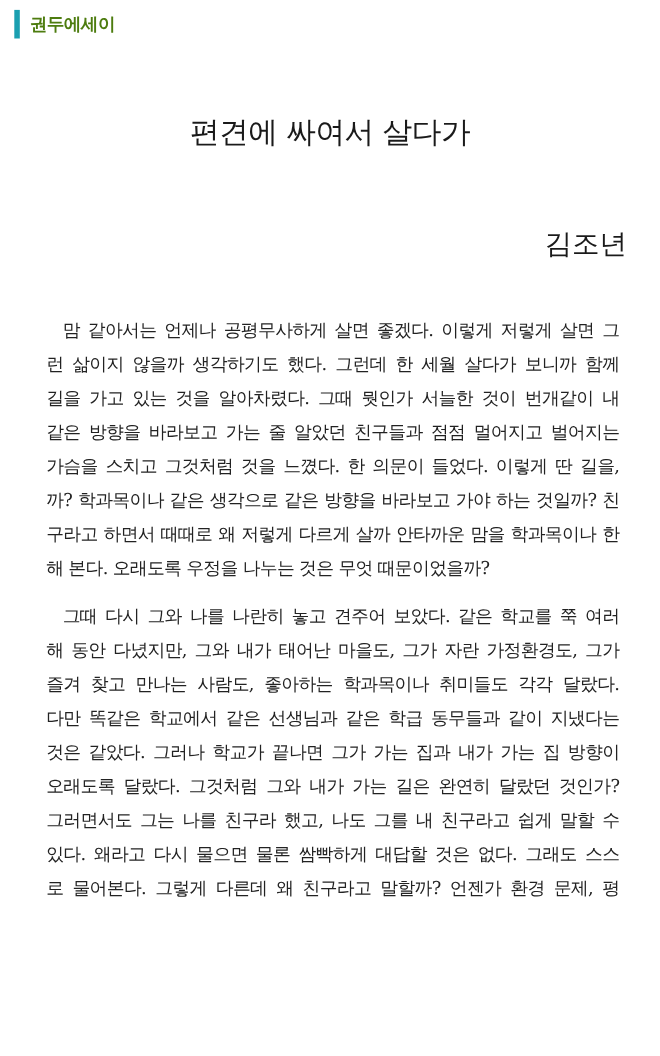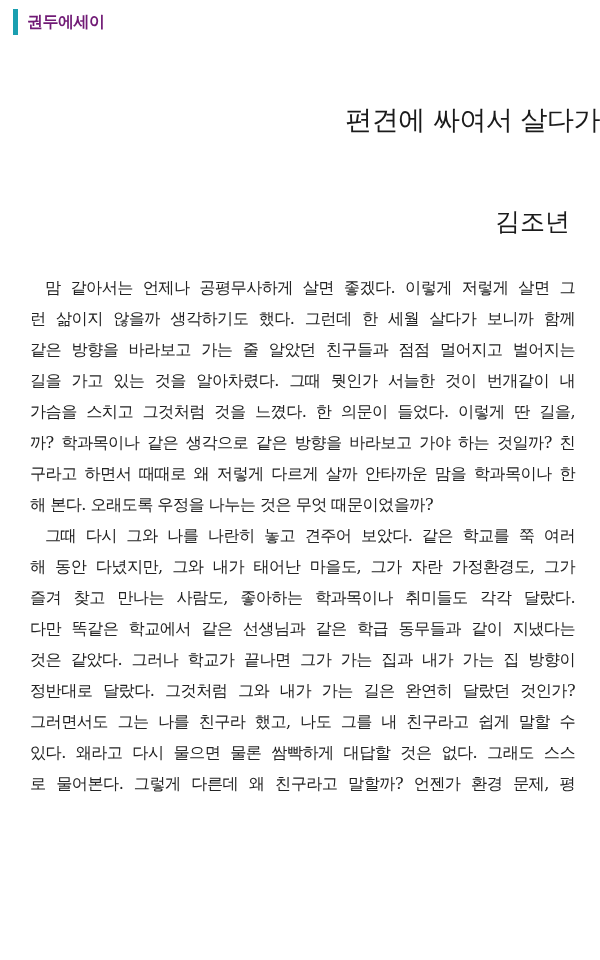--- a/index.html
+++ b/index.html
@@ -2,58 +2,58 @@
 <html><head>
 <meta charset="utf-8">
 <style>
   html, body { margin: 0; padding: 0; background: #ffffff; }
   body { width: 600px; height: 960px; overflow: hidden; position: relative;
          font-family: "DejaVu Serif", "Liberation Serif", serif; color: #222; }
   .section-tag { position: absolute; left: 13px; top: 9px; height: 26px;
                  display: flex; align-items: center; }
   .section-bar { width: 5px; height: 26px; background: #1a9fb0; margin-right: 9px; }
   .section-label { font-family: "DejaVu Sans", "Liberation Sans", sans-serif;
-                   font-size: 16px; font-weight: bold; color: #701a75; letter-spacing: -0.5px; }
-  .title { position: absolute; left: 0; right: 0; top: 102px; text-align: right;
+                   font-size: 16px; font-weight: bold; color: #4d7c0f; letter-spacing: -0.5px; }
+  .title { position: absolute; left: 0; right: 0; top: 102px; text-align: center;
            font-size: 27px; color: #1a1a1a; letter-spacing: -0.5px; }
   .author { position: absolute; right: 30px; top: 205px; font-size: 25px; color: #1a1a1a; }
   .body-text { position: absolute; left: 30px; width: 545px; top: 272px;
                font-size: 16.2px; line-height: 31px; color: #222; letter-spacing: -0.6px; }
-  .para { margin: 0; }
+  .para { margin: 12px; }
   .line { display: block; white-space: nowrap; text-align: justify; text-align-last: justify; }
   .line.last { text-align-last: left; }
   .line.indent { padding-left: 15px; }
 </style>
 </head>
 <body>
 
 <div class="section-tag">
   <div class="section-bar"></div>
   <span class="section-label">권두에세이</span>
 </div>
 
 <h1 class="title" style="margin:0;font-weight:normal;">편견에 싸여서 살다가</h1>
 
 <div class="author">김조년</div>
 
 <div class="body-text">
   <p class="para">
     <span class="line indent">맘 같아서는 언제나 공평무사하게 살면 좋겠다. 이렇게 저렇게 살면 그</span>
     <span class="line">런 삶이지 않을까 생각하기도 했다. 그런데 한 세월 살다가 보니까 함께</span>
+    <span class="line">길을 가고 있는 것을 알아차렸다. 그때 뭣인가 서늘한 것이 번개같이 내</span>
     <span class="line">같은 방향을 바라보고 가는 줄 알았던 친구들과 점점 멀어지고 벌어지는</span>
-    <span class="line">길을 가고 있는 것을 알아차렸다. 그때 뭣인가 서늘한 것이 번개같이 내</span>
     <span class="line">가슴을 스치고 그것처럼 것을 느꼈다. 한 의문이 들었다. 이렇게 딴 길을,</span>
     <span class="line">까? 학과목이나 같은 생각으로 같은 방향을 바라보고 가야 하는 것일까? 친</span>
     <span class="line">구라고 하면서 때때로 왜 저렇게 다르게 살까 안타까운 맘을 학과목이나 한</span>
     <span class="line last">해 본다. 오래도록 우정을 나누는 것은 무엇 때문이었을까?</span>
   </p>
   <p class="para">
     <span class="line indent">그때 다시 그와 나를 나란히 놓고 견주어 보았다. 같은 학교를 쭉 여러</span>
     <span class="line">해 동안 다녔지만, 그와 내가 태어난 마을도, 그가 자란 가정환경도, 그가</span>
     <span class="line">즐겨 찾고 만나는 사람도, 좋아하는 학과목이나 취미들도 각각 달랐다.</span>
     <span class="line">다만 똑같은 학교에서 같은 선생님과 같은 학급 동무들과 같이 지냈다는</span>
     <span class="line">것은 같았다. 그러나 학교가 끝나면 그가 가는 집과 내가 가는 집 방향이</span>
-    <span class="line">정반대로 달랐다. 그것처럼 그와 내가 가는 길은 완연히 달랐던 것인가?</span>
+    <span class="line">오래도록 달랐다. 그것처럼 그와 내가 가는 길은 완연히 달랐던 것인가?</span>
     <span class="line">그러면서도 그는 나를 친구라 했고, 나도 그를 내 친구라고 쉽게 말할 수</span>
     <span class="line">있다. 왜라고 다시 물으면 물론 쌈빡하게 대답할 것은 없다. 그래도 스스</span>
     <span class="line">로 물어본다. 그렇게 다른데 왜 친구라고 말할까? 언젠가 환경 문제, 평</span>
   </p>
 </div>
 
 </body></html>

